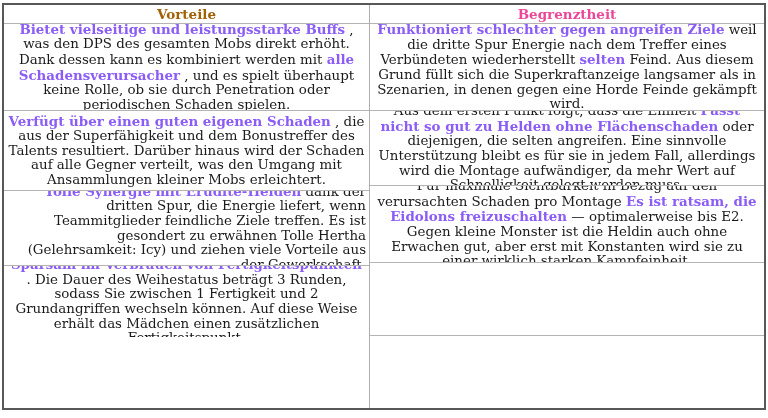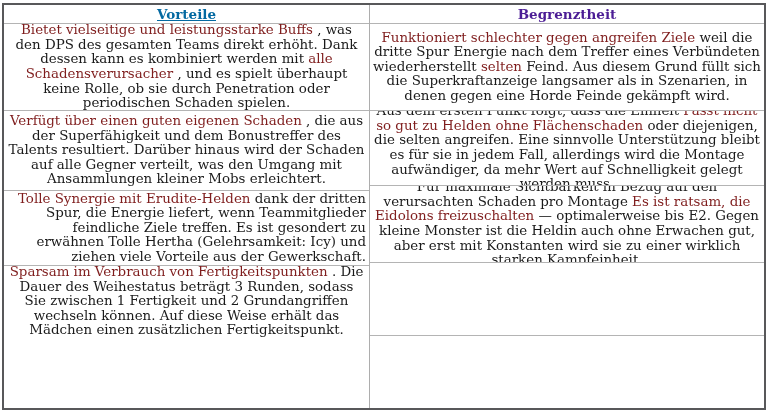--- a/index.html
+++ b/index.html
@@ -5,49 +5,49 @@
   html,body{margin:0;padding:0;background:#ffffff;}
   body{width:768px;height:418px;font-family:"DejaVu Serif","Liberation Serif",serif;}
   .table-wrap{position:absolute;left:2px;top:3px;width:760px;border:2px solid #58585a;display:flex;background:#fff;}
   .col{display:flex;flex-direction:column;}
   .col-left{width:365px;border-right:1px solid #adadad;}
   .col-right{width:394px;}
   .cell{box-sizing:border-box;border-bottom:1px solid #b4b4b4;display:flex;align-items:center;justify-content:center;text-align:center;padding:1px 3px;overflow:hidden;}
   .cell.last{border-bottom:none;}
   .hdr{font-weight:bold;font-size:13.5px;line-height:16px;height:19px;}
   .txt{font-size:13.4px;line-height:14.6px;color:#1a1a1a;}
-  .txt b{font-weight:normal;color:#7f1d1d;}
+  .txt b{font-weight:bold;color:#8b5cf6;}
   
   .l1{height:87px;} .l2{height:80px;} .l3{height:71px;} .l4{height:75px;text-align:right;} .l5{height:71px;}
   
   .r1{height:87px;} .r2{height:75px;justify-content:flex-end;} .r3{height:77px;} .r4{height:73px;} .r5{height:72px;}
 </style>
 </head>
 <body>
 
 <div class="table-wrap">
 
   <div class="col col-left">
-    <div class="cell hdr" style="color: #0369a1; text-decoration: underline;">Vorteile</div>
+    <div class="cell hdr" style="color: #a16207;">Vorteile</div>
     <div class="cell l1">
-      <div class="txt"><b>Bietet vielseitige und leistungsstarke Buffs</b><span> , was den DPS des gesamten Teams direkt erhöht. Dank dessen kann es kombiniert werden mit </span><b>alle Schadensverursacher</b><span> , und es spielt überhaupt keine Rolle, ob sie durch Penetration oder periodischen Schaden spielen.</span></div>
+      <div class="txt"><b>Bietet vielseitige und leistungsstarke Buffs</b><span> , was den DPS des gesamten Mobs direkt erhöht. Dank dessen kann es kombiniert werden mit </span><b>alle Schadensverursacher</b><span> , und es spielt überhaupt keine Rolle, ob sie durch Penetration oder periodischen Schaden spielen.</span></div>
     </div>
     <div class="cell l2">
       <div class="txt"><b>Verfügt über einen guten eigenen Schaden</b><span> , die aus der Superfähigkeit und dem Bonustreffer des Talents resultiert. Darüber hinaus wird der Schaden auf alle Gegner verteilt, was den Umgang mit Ansammlungen kleiner Mobs erleichtert.</span></div>
     </div>
     <div class="cell l4">
       <div class="txt"><b>Tolle Synergie mit Erudite-Helden</b><span> dank der dritten Spur, die Energie liefert, wenn Teammitglieder feindliche Ziele treffen. Es ist gesondert zu erwähnen Tolle Hertha (Gelehrsamkeit: Icy) und ziehen viele Vorteile aus der Gewerkschaft.</span></div>
     </div>
     <div class="cell l5 last">
       <div class="txt"><b>Sparsam im Verbrauch von Fertigkeitspunkten</b><span> . Die Dauer des Weihestatus beträgt 3 Runden, sodass Sie zwischen 1 Fertigkeit und 2 Grundangriffen wechseln können. Auf diese Weise erhält das Mädchen einen zusätzlichen Fertigkeitspunkt.</span></div>
     </div>
   </div>
 
   <div class="col col-right">
-    <div class="cell hdr" style="color: #4c1d95;">Begrenztheit</div>
+    <div class="cell hdr" style="color: #ec4899;">Begrenztheit</div>
     <div class="cell r1">
       <div class="txt"><b>Funktioniert schlechter gegen angreifen Ziele</b><span> weil die dritte Spur Energie nach dem Treffer eines Verbündeten wiederherstellt </span><b>selten</b><span> Feind. Aus diesem Grund füllt sich die Superkraftanzeige langsamer als in Szenarien, in denen gegen eine Horde Feinde gekämpft wird.</span></div>
     </div>
     <div class="cell r2">
       <div class="txt"><span>Aus dem ersten Punkt folgt, dass die Einheit </span><b>Passt nicht so gut zu Helden ohne Flächenschaden</b><span> oder diejenigen, die selten angreifen. Eine sinnvolle Unterstützung bleibt es für sie in jedem Fall, allerdings wird die Montage aufwändiger, da mehr Wert auf Schnelligkeit gelegt werden muss.</span></div>
     </div>
     <div class="cell r3">
       <div class="txt"><span>Für maximale Sichtbarkeit in Bezug auf den verursachten Schaden pro Montage </span><b>Es ist ratsam, die Eidolons freizuschalten</b><span> — optimalerweise bis E2. Gegen kleine Monster ist die Heldin auch ohne Erwachen gut, aber erst mit Konstanten wird sie zu einer wirklich starken Kampfeinheit.</span></div>
     </div>
     <div class="cell r4">

